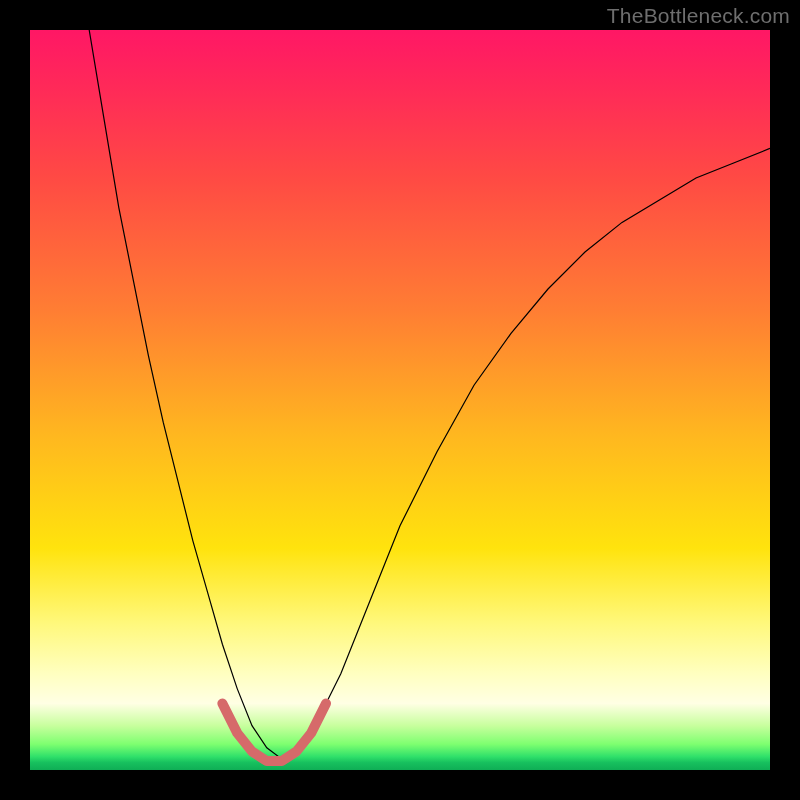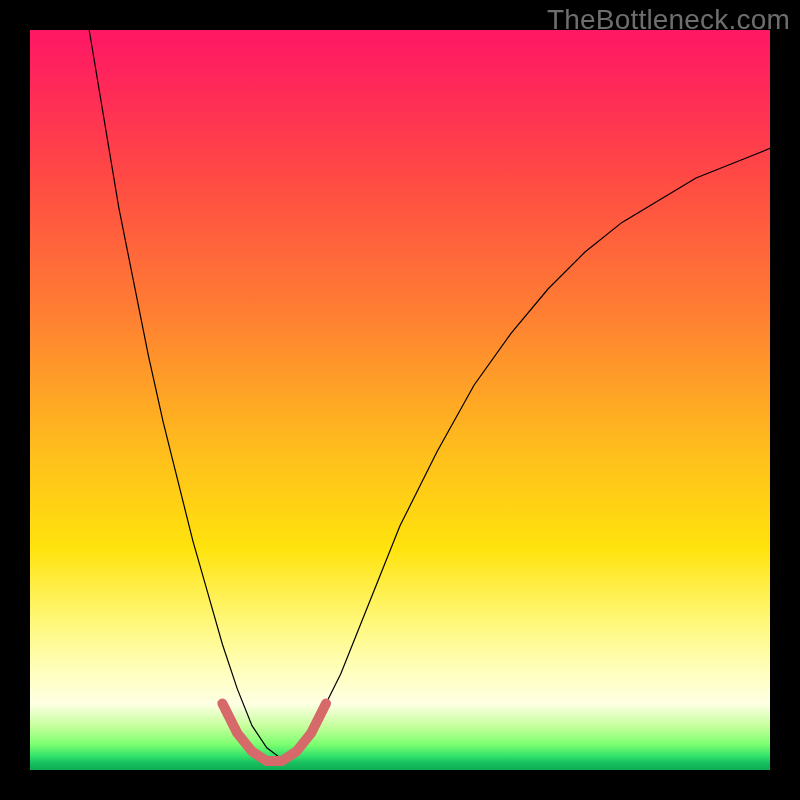--- a/index.html
+++ b/index.html
@@ -57,21 +57,21 @@
     top: 0;
     left: 0;
     width: 740px;
     height: 740px;
   }
   .watermark {
     position: absolute;
     top: 4px;
     right: 10px;
     color: #6e6e6e;
-    font-size: 28px;
+    font-size: 21px;
     font-weight: 400;
     letter-spacing: 0.2px;
     user-select: none;
   }
 </style>
 </head>
 <body>
 
 <div class="frame">
   <div class="plot-area">

